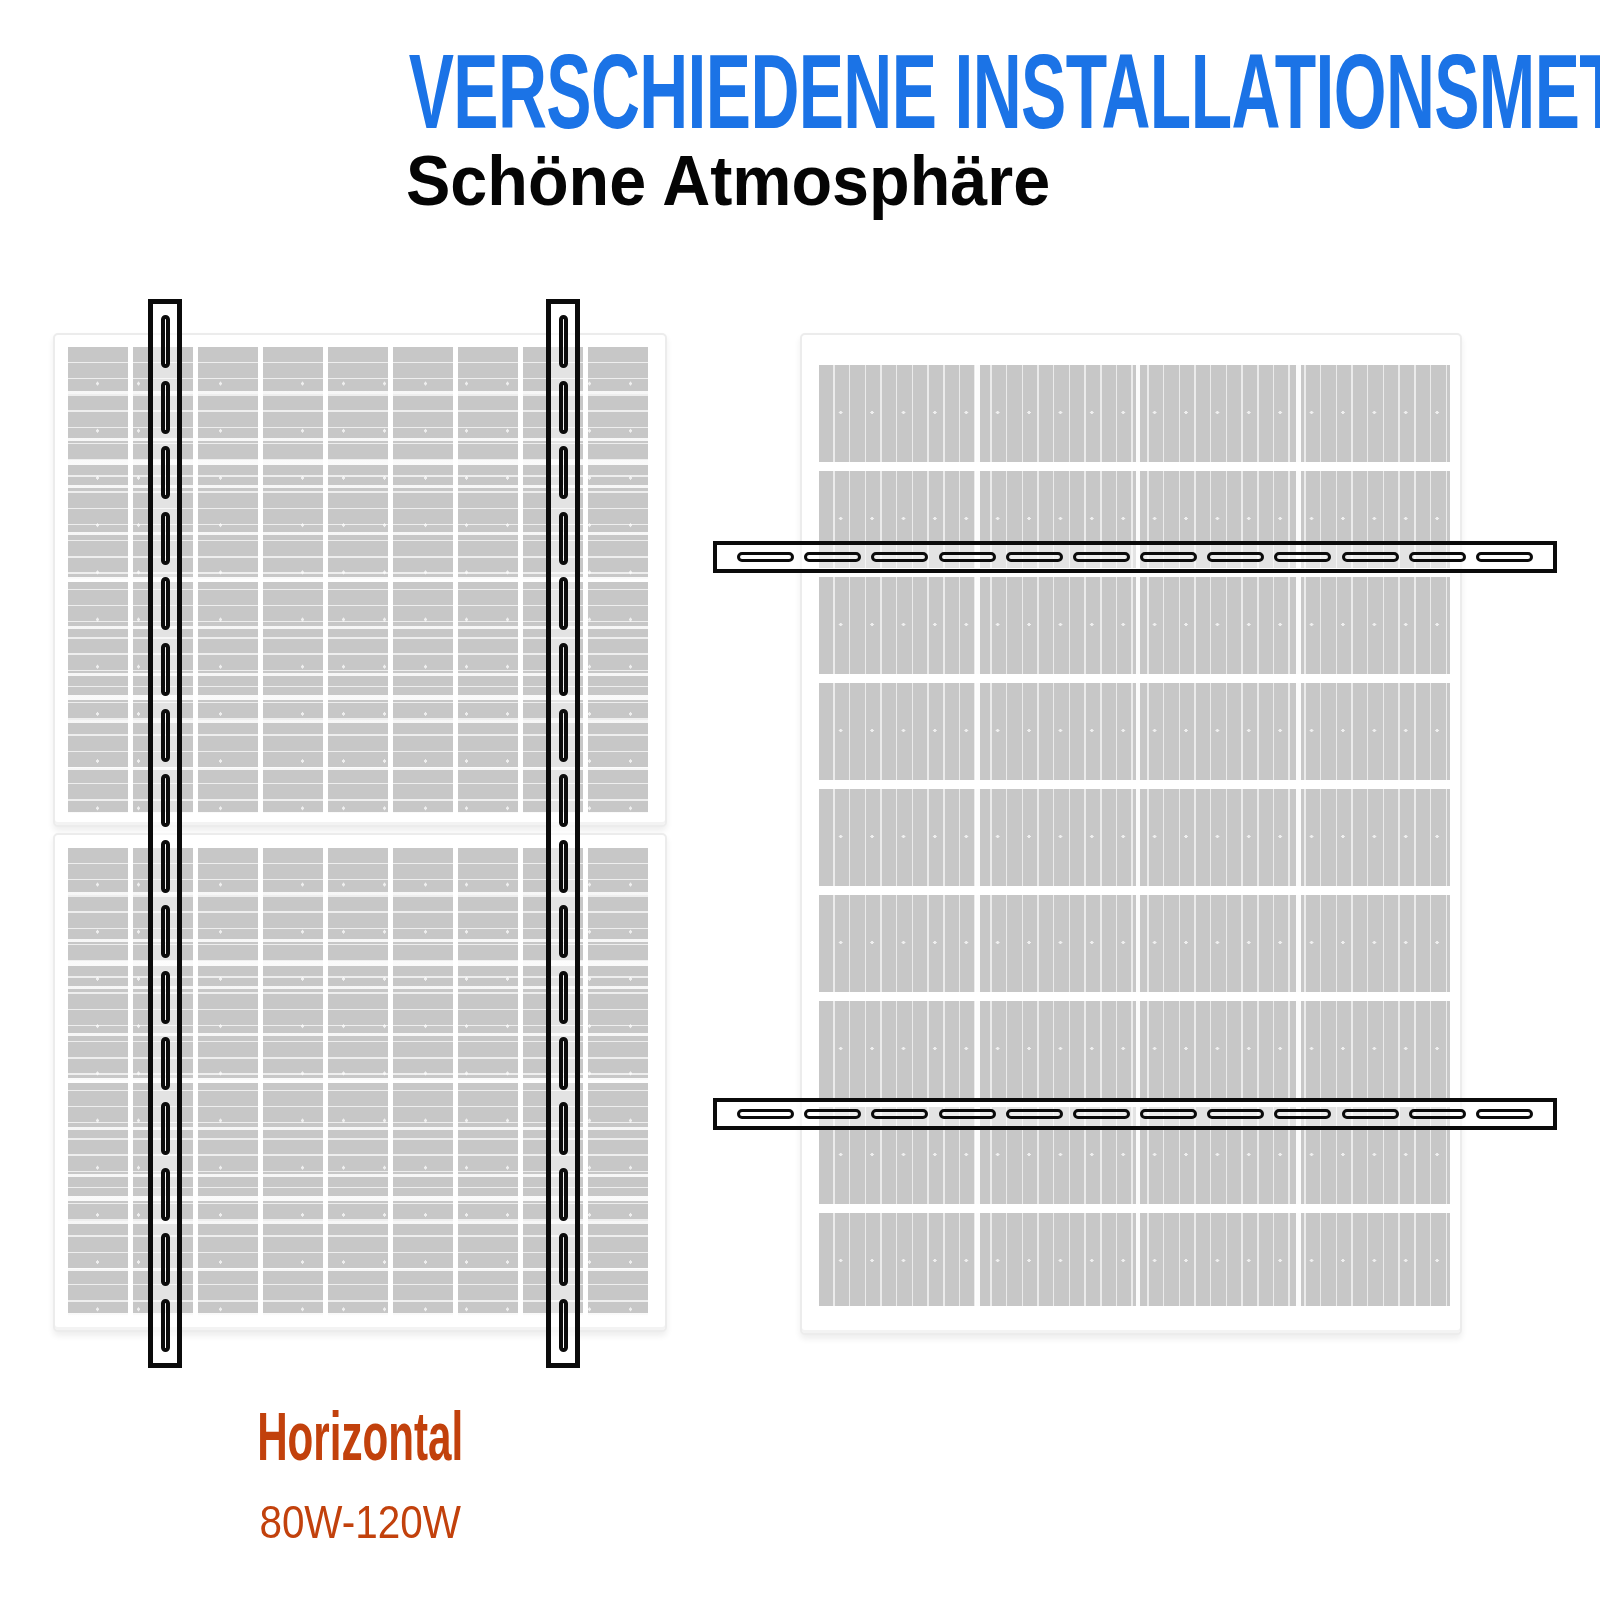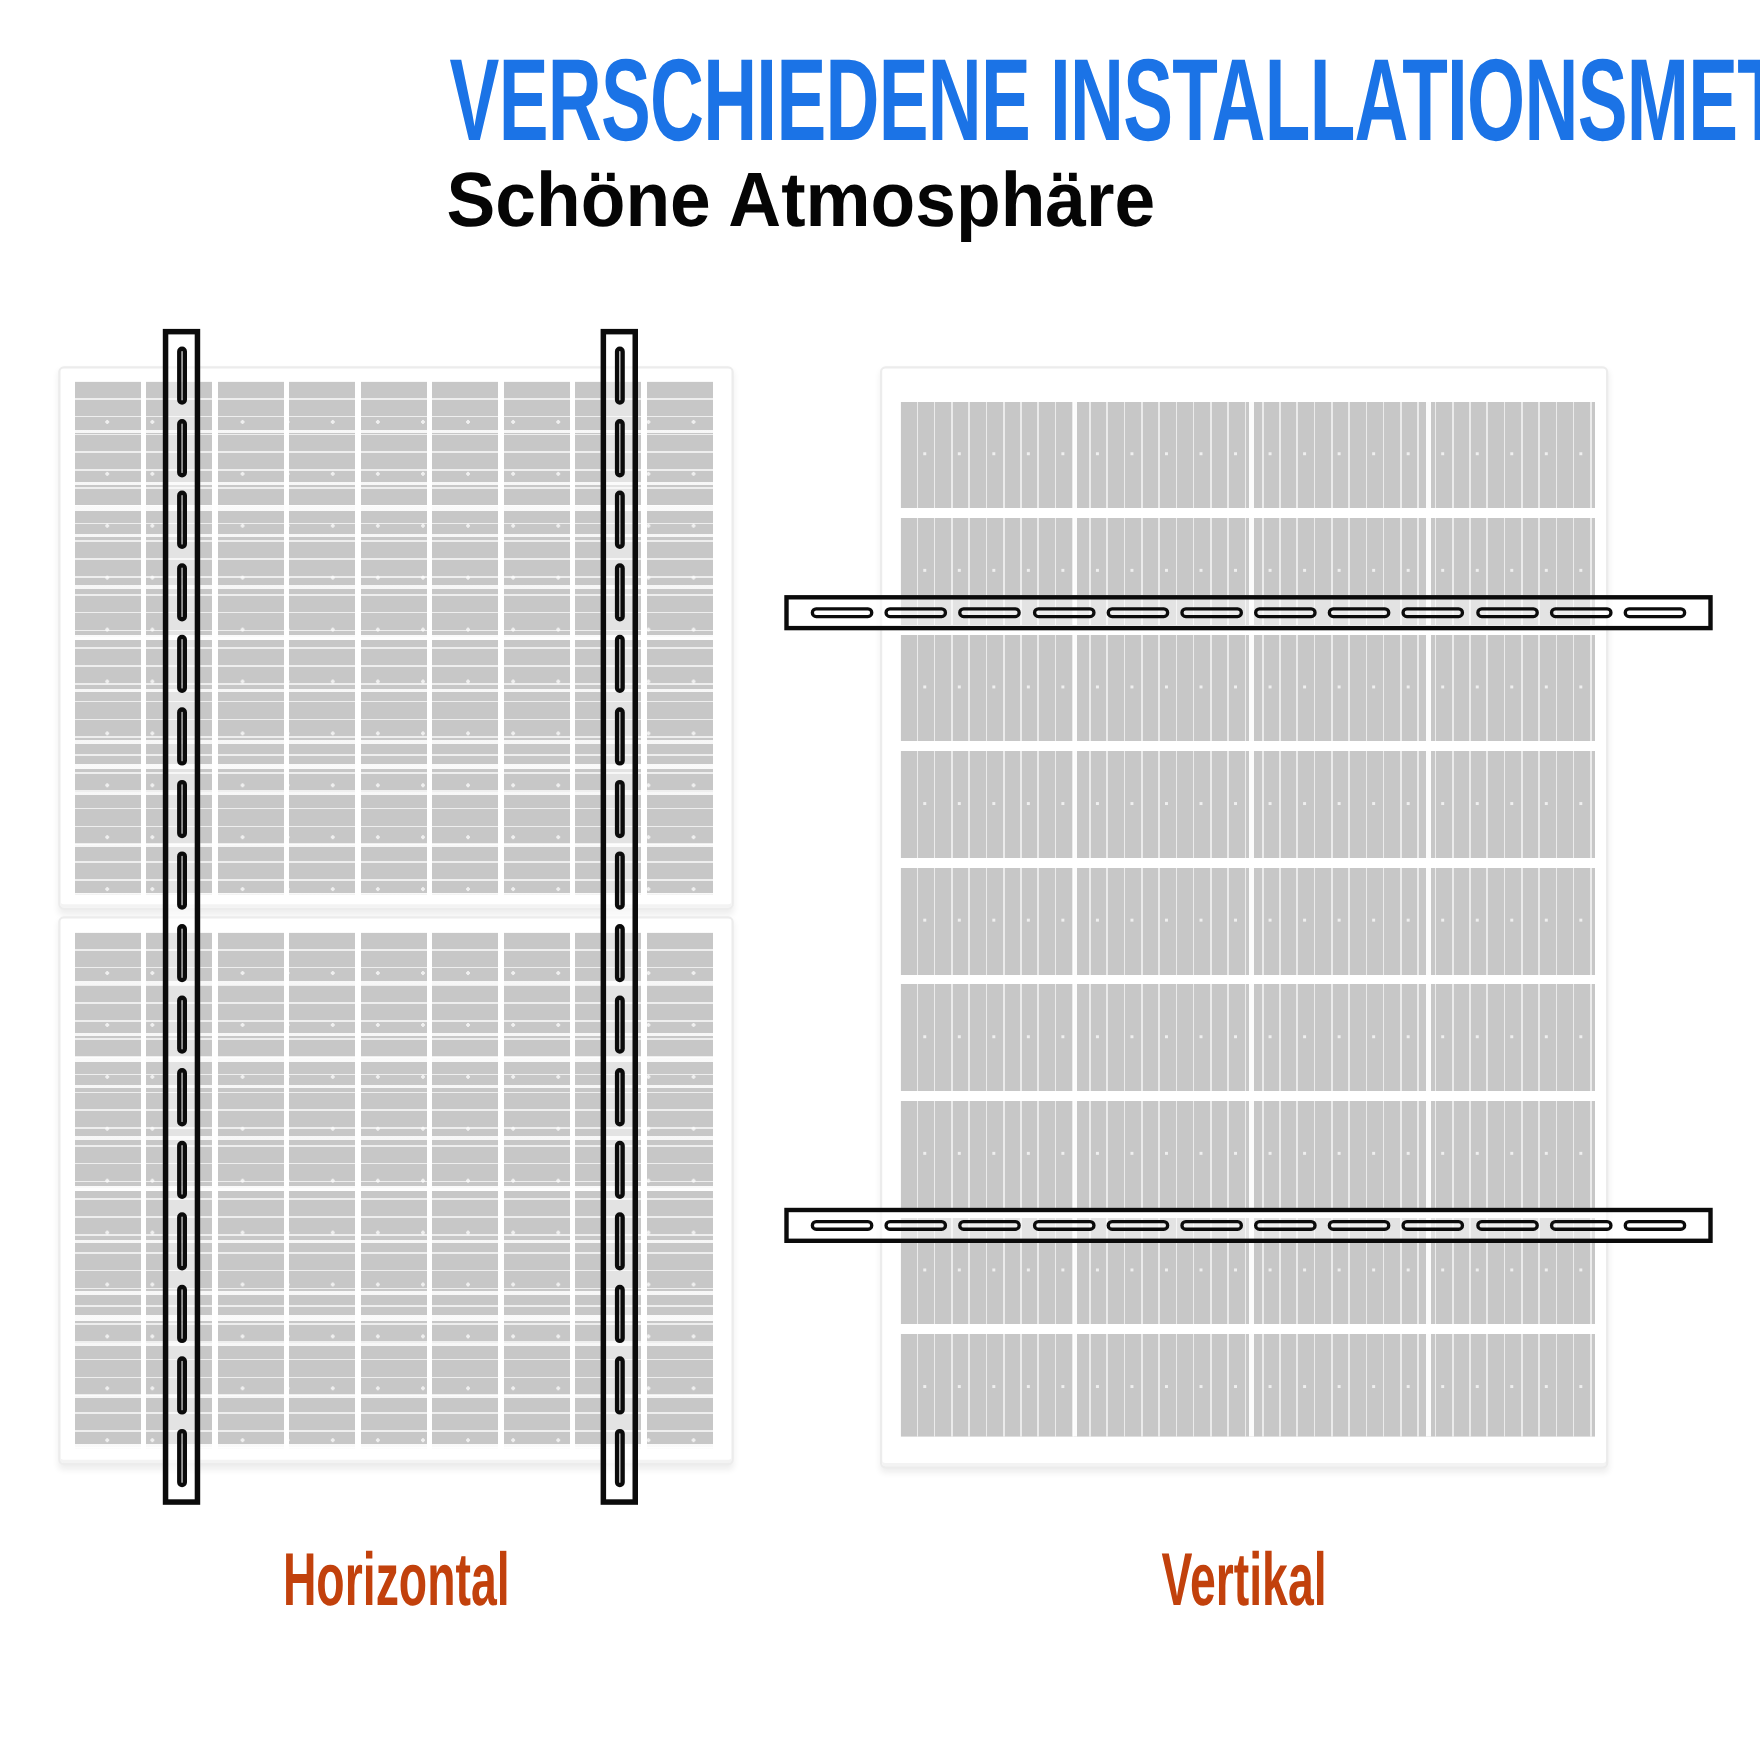--- a/index.html
+++ b/index.html
@@ -171,17 +171,17 @@
       <div class="slot"></div>
       <div class="slot"></div>
       <div class="slot"></div>
       <div class="slot"></div>
       <div class="slot"></div>
     </div>
 
   <div class="cap name" id="cap-left-name">
     <span class="inner">Horizontal</span>
   </div>
-  <div class="cap name" id="cap-right-name">
-    <span class="inner">Vertikal</span>
+  <div class="cap watt" id="cap-left-watt">
+    <span class="inner">80W-120W</span>
   </div>
 
 </div>
 
 </body></html>

